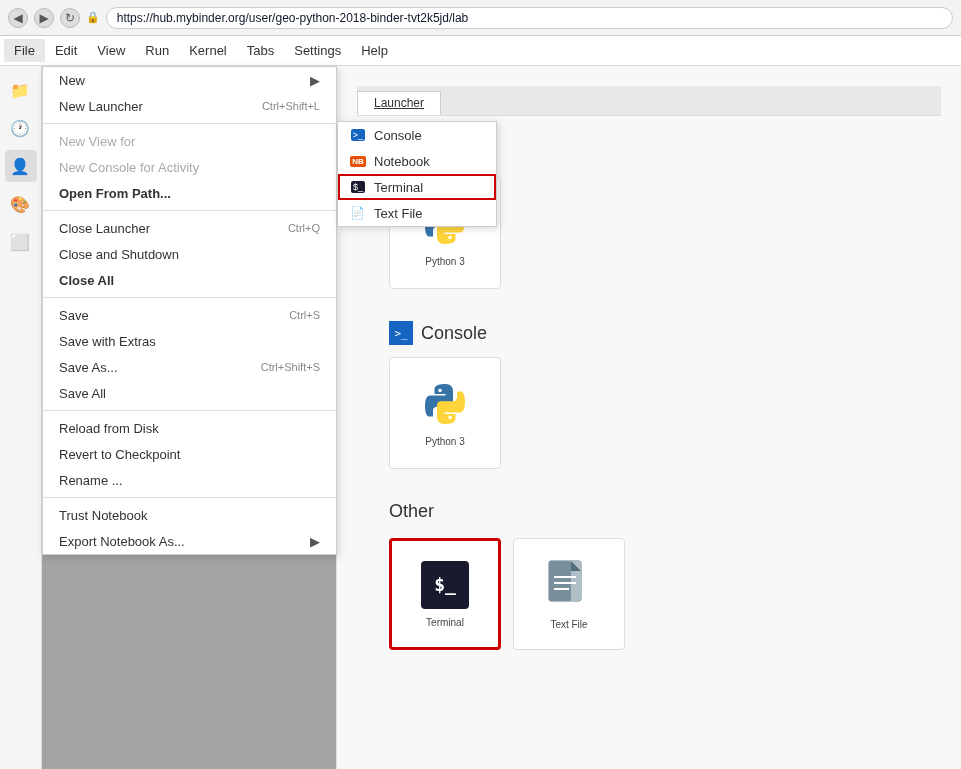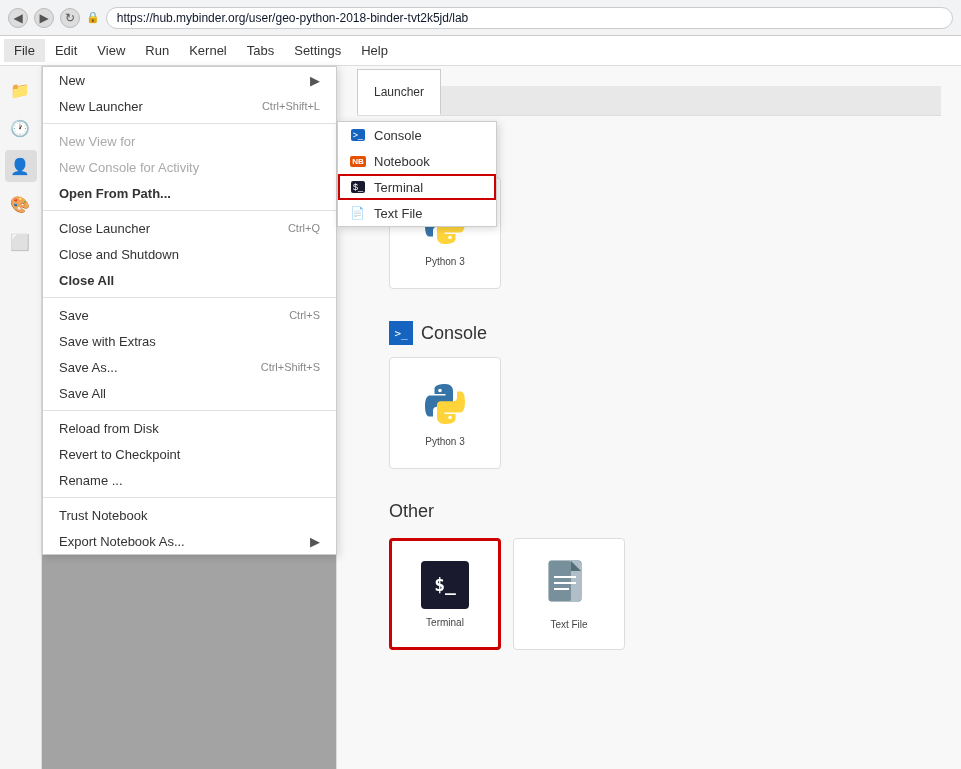--- a/index.html
+++ b/index.html
@@ -157,28 +157,29 @@
 
     
     .tabs-bar {
       display: flex;
       border-bottom: 1px solid #ddd;
       background: #e8e8e8;
       height: 30px;
       align-items: flex-end;
     }
     .tab {
-      padding: 15px 16px;
+      padding: 4px 16px;
       background: #e0e0e0;
       border: 1px solid #ccc;
       border-bottom: none;
       cursor: pointer;
       font-size: 12px;
       color: #555;
       margin-right: 2px;
+      text-decoration: underline;
     }
     .tab.active {
       background: #fff;
       color: #333;
       border-bottom: 1px solid #fff;
     }
 
     
     .launcher {
       padding: 24px 32px;

